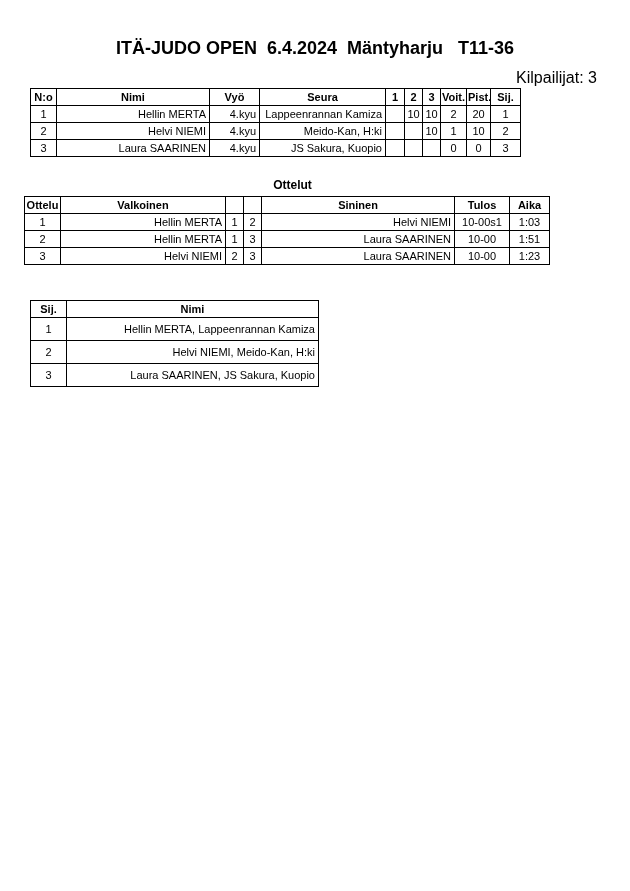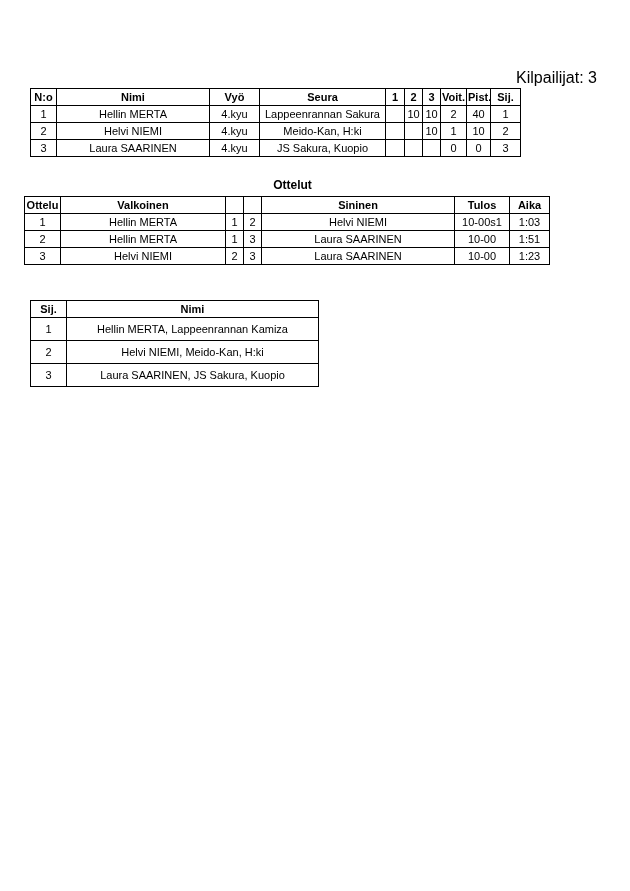--- a/index.html
+++ b/index.html
@@ -22,32 +22,33 @@
   table.tbl {
     position:absolute; border-collapse:collapse; table-layout:fixed;
     font-size:11px; background:#fff;padding-left:8px;
   }
   .tbl th, .tbl td {
     border:1px solid #000; height:17px; line-height:15px;
     overflow:hidden; white-space:nowrap; padding:0 3px;
   }
   .tbl th { font-weight:bold; text-align:center; padding:0 1px; }
   td.c { text-align:center; padding:0 1px; }
-  td.l { text-align:center; }
+  td.l { text-align:right; }
 
   .tbl-kilpailijat { top:88px;  left:30px; width:490px; }
   .tbl-ottelut     { top:196px; left:24px; width:525px; }
   .tbl-tulokset    { top:300px; left:30px; width:288px; }
   .tbl-tulokset td { height:23px; line-height:21px; }
 </style>
 </head>
 <body>
 
 <div class="page">
 
+  <h1 class="doc-title">ITÄ-JUDO OPEN  6.4.2024  Mäntyharju   T11-36</h1>
 
   <div class="comp-count">Kilpailijat: 3</div>
 
   <table class="tbl tbl-kilpailijat">
     <colgroup>
       <col style="width:26px">
         <col style="width:153px">
         <col style="width:50px">
         <col style="width:126px">
       <col style="width:19px">
@@ -69,26 +70,26 @@
         <th>Voit.</th>
         <th>Pist.</th>
         <th>Sij.</th>
       </tr>
     </thead>
     <tbody>
       <tr>
         <td class="c">1</td>
         <td class="l">Hellin MERTA</td>
         <td class="l">4.kyu</td>
-        <td class="l">Lappeenrannan Sakura</td>
+        <td class="l">Lappeenrannan Kamiza</td>
         <td class="c"></td>
         <td class="c">10</td>
         <td class="c">10</td>
         <td class="c">2</td>
-        <td class="c">40</td>
+        <td class="c">20</td>
         <td class="c">1</td>
       </tr>
       <tr>
         <td class="c">2</td>
         <td class="l">Helvi NIEMI</td>
         <td class="l">4.kyu</td>
         <td class="l">Meido-Kan, H:ki</td>
         <td class="c"></td>
         <td class="c"></td>
         <td class="c">10</td>

